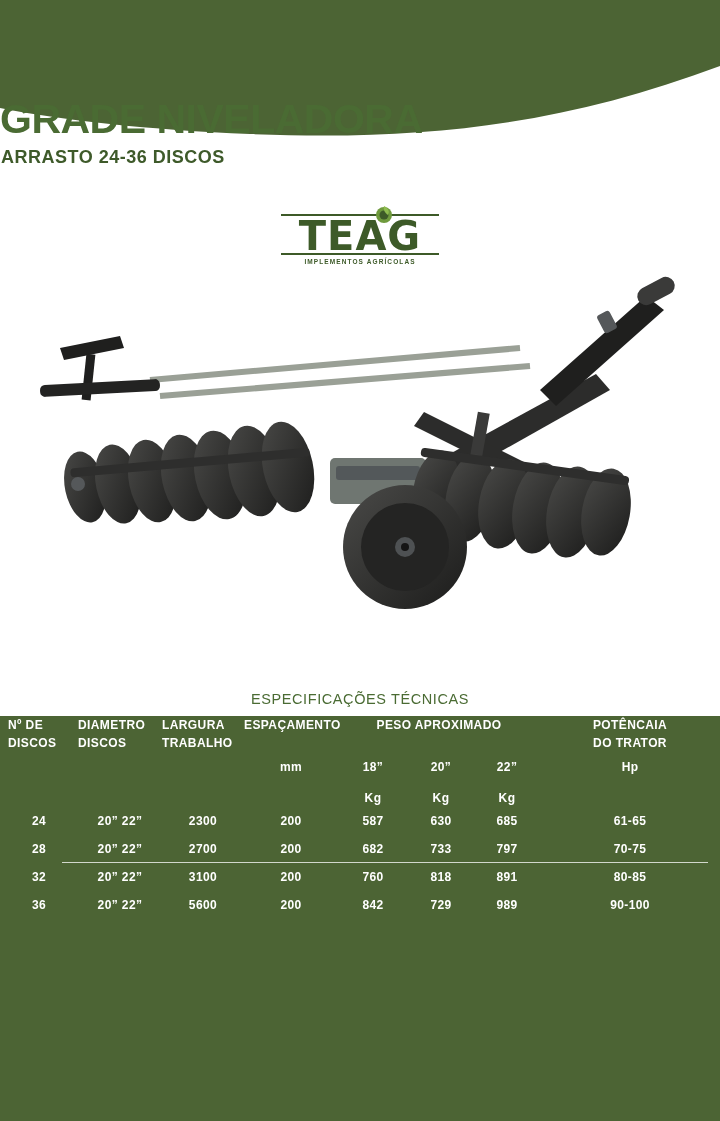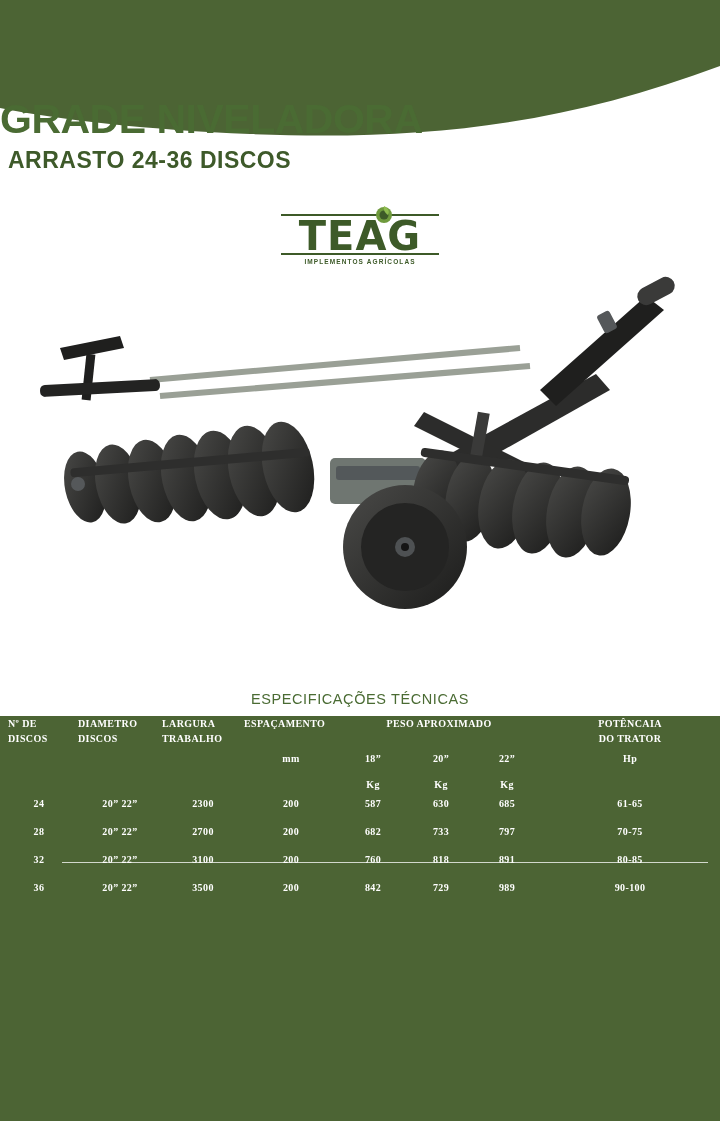--- a/index.html
+++ b/index.html
@@ -34,25 +34,25 @@
   }
   .title {
     font-size: 41px;
     font-weight: bold;
     color: #4a6b33;
     letter-spacing: -0.5px;
     line-height: 1.05;
     margin: 0;
   }
   .subtitle {
-    font-size: 23px;
+    font-size: 18px;
     font-weight: bold;
     color: #3e5a2a;
     letter-spacing: 0.5px;
-    margin: 6px 0 0 8px;
+    margin: 6px 0 0 1px;
   }
 
   
   .logo-wrap {
     position: absolute;
     top: 204px;
     left: 0;
     width: 720px;
     text-align: center;
   }
@@ -135,26 +135,25 @@
     background: #4c6434;
     color: #ffffff;
   }
   table.spec {
     width: 720px;
     border-collapse: collapse;
     table-layout: fixed;
   }
   table.spec th, table.spec td {
     color: #ffffff;
-    font-size: 10px;
+    font-size: 12px;
     font-weight: bold;
     letter-spacing: 0.4px;
     padding: 0;
     vertical-align: top;
-    font-family: Liberation Serif, serif;
   }
   .hdr-row th {
     padding-top: 46px;
     text-align: center;
     line-height: 1.5;
   }
   .hdr-row th.left-al { text-align: left; }
   .unit-row td {
     padding-top: 16px;
     text-align: center;
@@ -366,21 +365,21 @@
         <td>3100</td>
         <td>200</td>
         <td>760</td>
         <td>818</td>
         <td>891</td>
         <td>80-85</td>
       </tr>
       <tr class="data-row">
         <td>36</td>
         <td>20” 22”</td>
-        <td>3500</td>
+        <td>5600</td>
         <td>200</td>
         <td>842</td>
         <td>729</td>
         <td>989</td>
         <td>90-100</td>
       </tr>
     </tbody>
   </table>
 </div>
 

